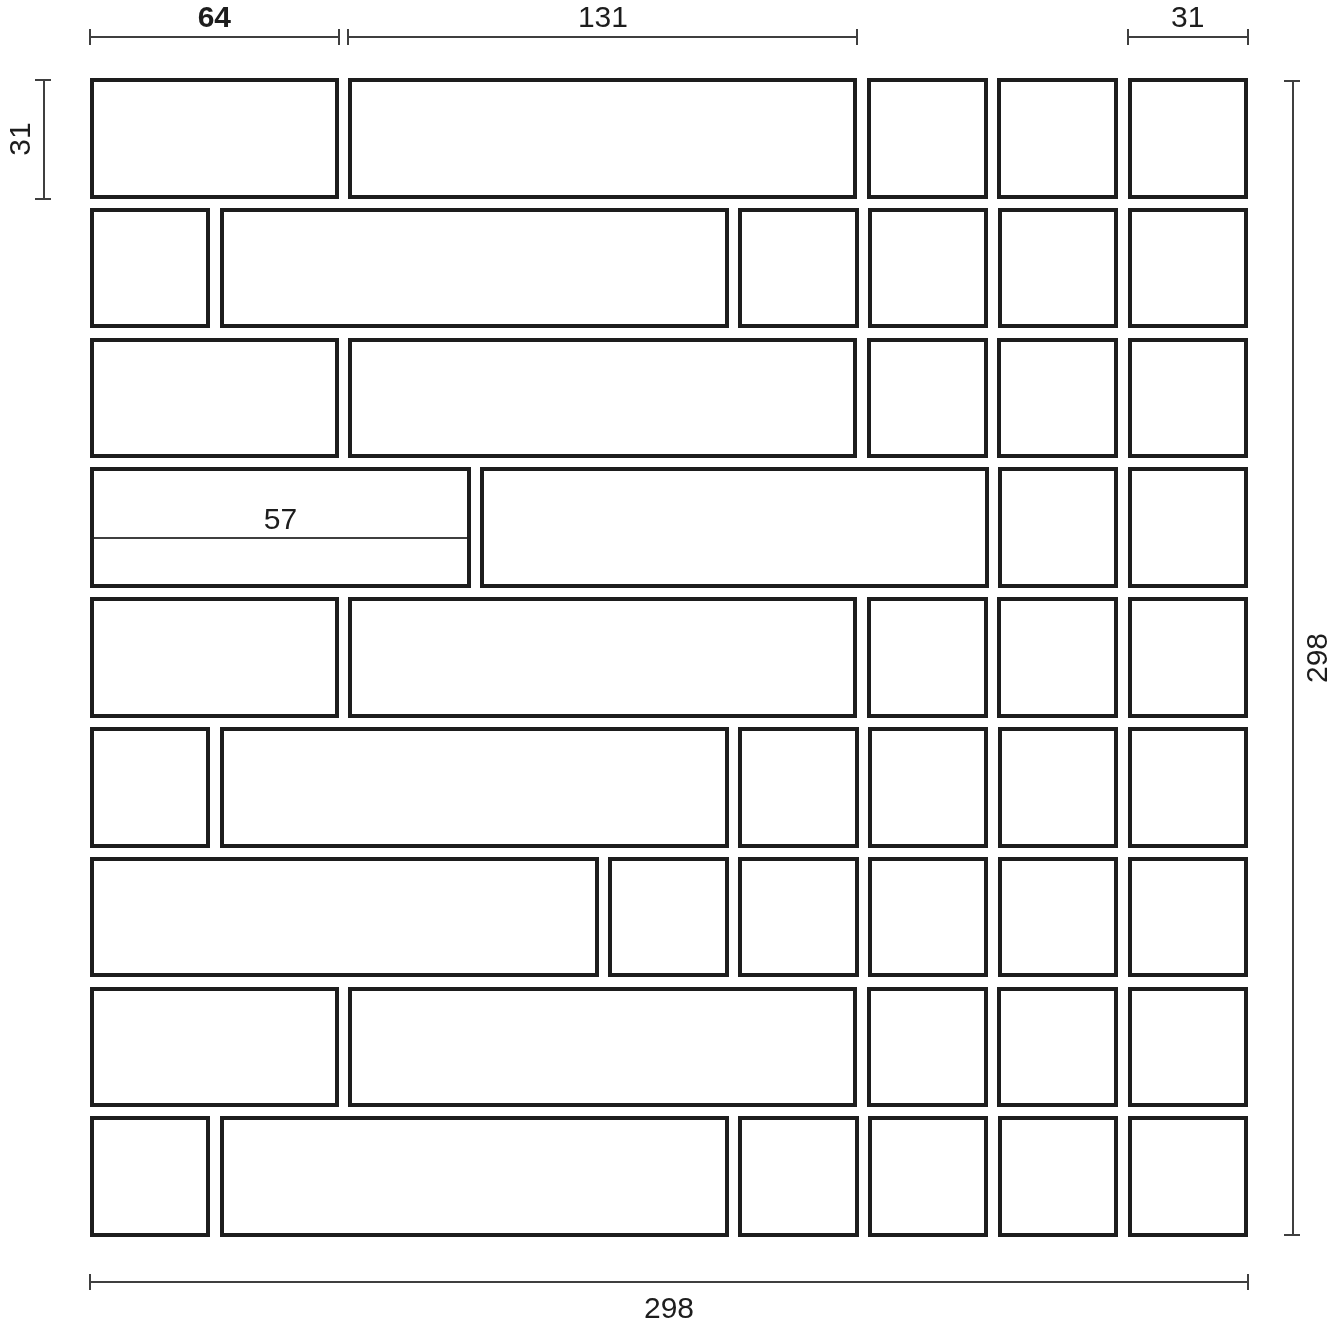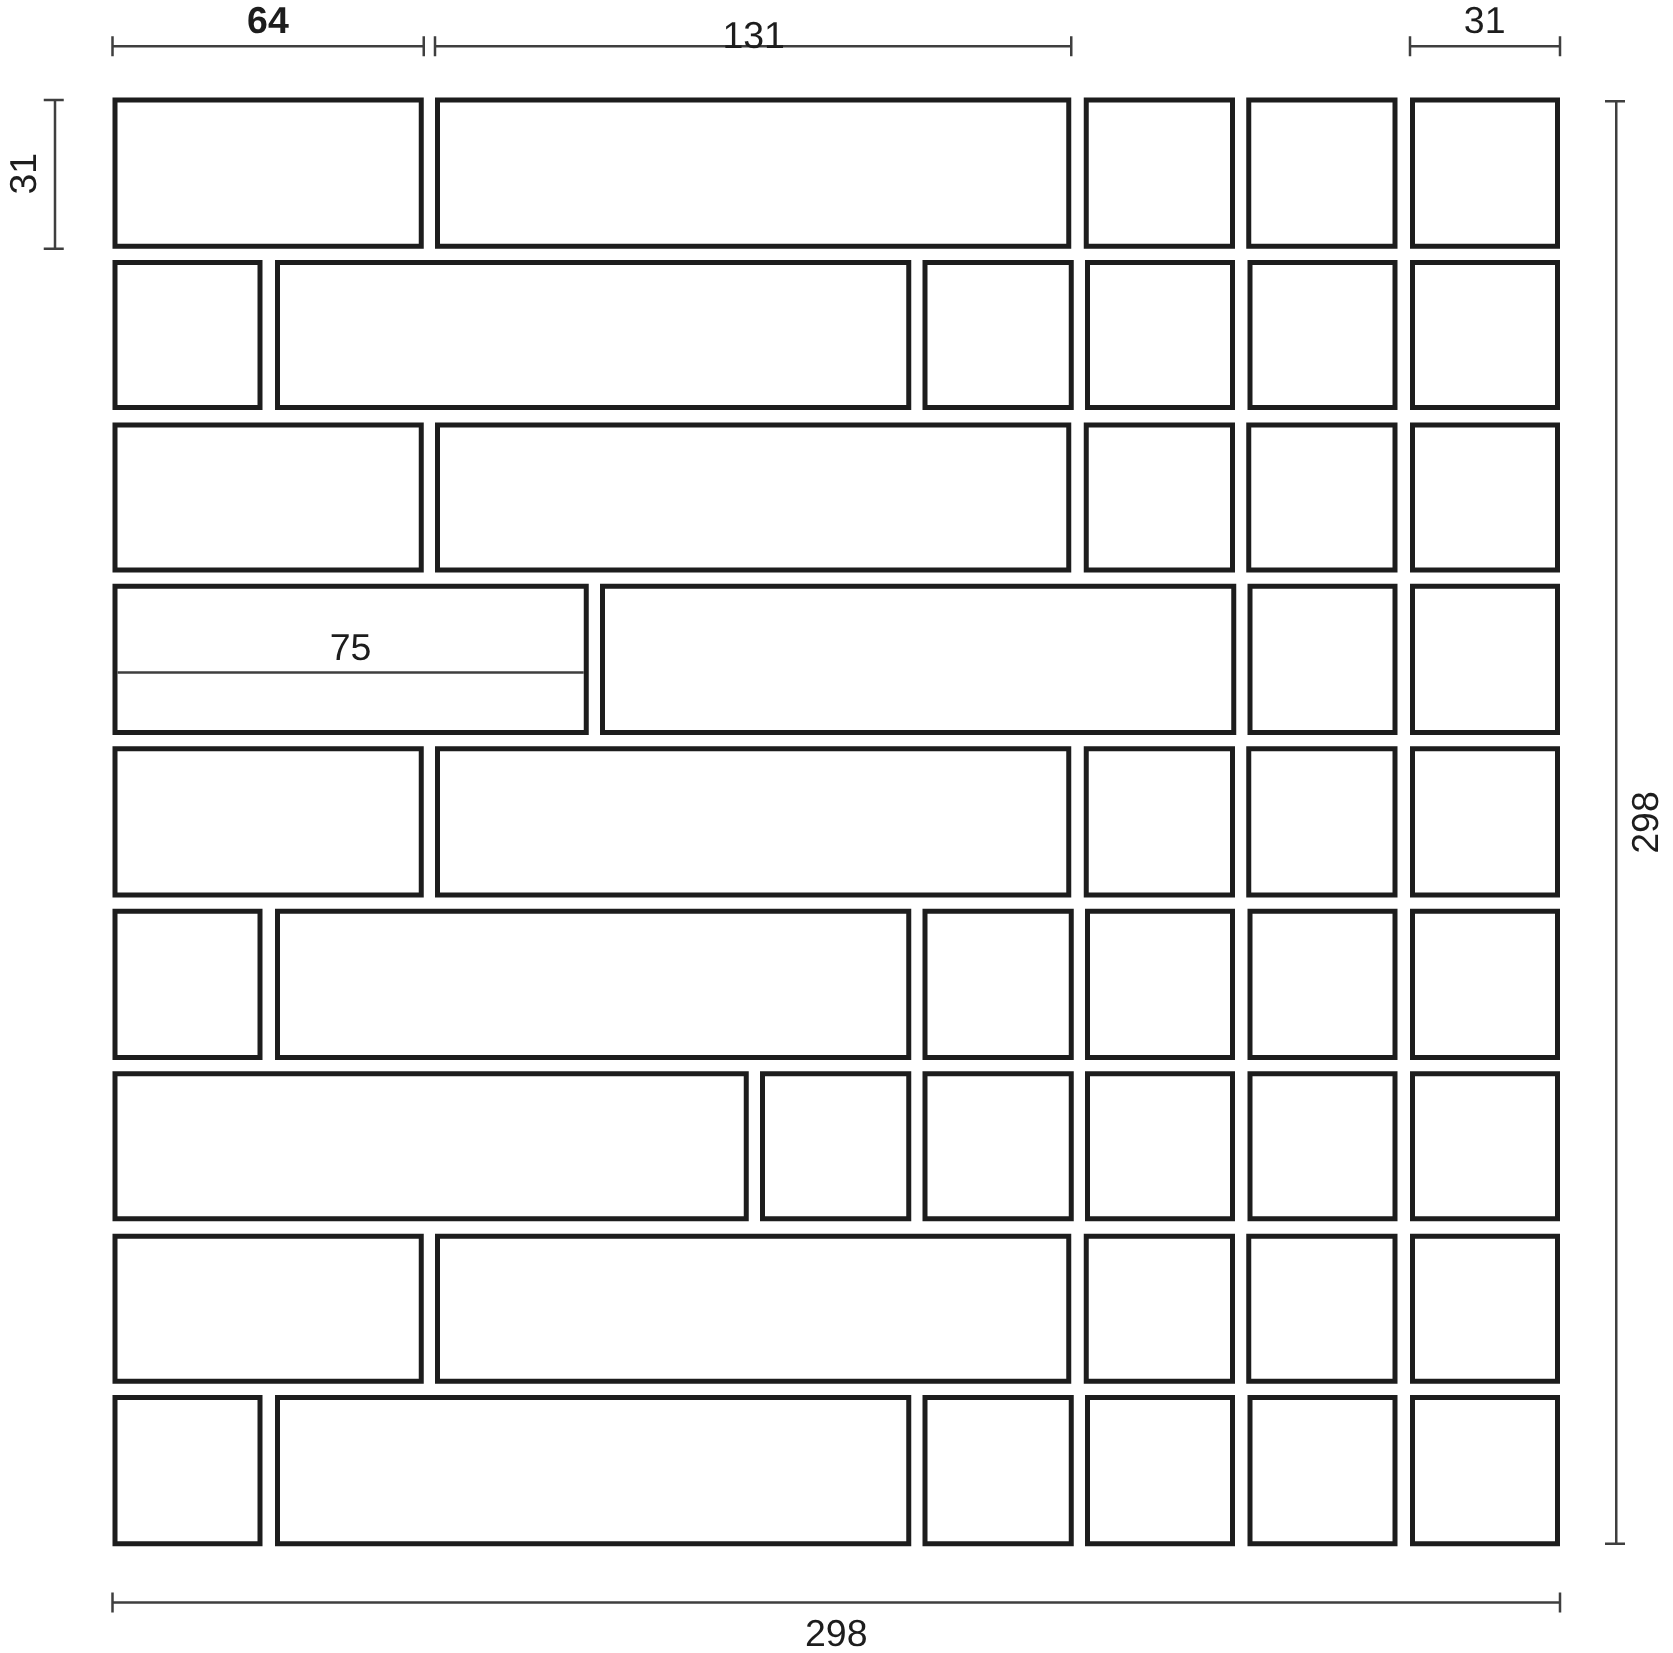--- a/index.html
+++ b/index.html
@@ -87,32 +87,32 @@
     <div class="tile" style="left: 867.958px; top: 1116.43px; width: 120.463px; height: 120.567px;"></div>
     <div class="tile" style="left: 997.748px; top: 1116.43px; width: 120.463px; height: 120.567px;"></div>
     <div class="tile" style="left: 1127.54px; top: 1116.43px; width: 120.463px; height: 120.567px;"></div>
     <div class="dim-line" style="left: 90px; top: 36px; width: 248.698px; height: 2px;"></div>
     <div class="dim-tick" style="left: 89px; top: 29px; width: 2px; height: 16px;"></div>
     <div class="dim-tick" style="left: 337.698px; top: 29px; width: 2px; height: 16px;"></div>
     <span class="dim-label h" style="left: 214.349px; top: 0px; font-weight: bold;">64</span>
     <div class="dim-line" style="left: 348.413px; top: 36px; width: 509.054px; height: 2px;"></div>
     <div class="dim-tick" style="left: 347.413px; top: 29px; width: 2px; height: 16px;"></div>
     <div class="dim-tick" style="left: 856.466px; top: 29px; width: 2px; height: 16px;"></div>
-    <span class="dim-label h" style="left: 602.94px; top: 12px;">131</span>
+    <span class="dim-label h" style="left: 602.94px; top: 0px;">131</span>
     <div class="dim-line" style="left: 1127.54px; top: 36px; width: 120.463px; height: 2px;"></div>
     <div class="dim-tick" style="left: 1126.54px; top: 29px; width: 2px; height: 16px;"></div>
     <div class="dim-tick" style="left: 1247px; top: 29px; width: 2px; height: 16px;"></div>
     <span class="dim-label h" style="left: 1187.77px; top: 0px;">31</span>
     <div class="dim-line" style="left: 90px; top: 1281px; width: 1158px; height: 2px;"></div>
     <div class="dim-tick" style="left: 89px; top: 1274px; width: 2px; height: 16px;"></div>
     <div class="dim-tick" style="left: 1247px; top: 1274px; width: 2px; height: 16px;"></div>
     <span class="dim-label h" style="left: 669px; top: 1291px;">298</span>
     <div class="dim-line" style="left: 43px; top: 80px; width: 2px; height: 118.567px;"></div>
     <div class="dim-tick" style="left: 35px; top: 79px; width: 16px; height: 2px;"></div>
     <div class="dim-tick" style="left: 35px; top: 197.567px; width: 16px; height: 2px;"></div>
     <span class="dim-label v" style="left: 20px; top: 139.284px;">31</span>
     <div class="dim-line" style="left: 1292px; top: 81px; width: 2px; height: 1154px;"></div>
     <div class="dim-tick" style="left: 1284px; top: 80px; width: 16px; height: 2px;"></div>
     <div class="dim-tick" style="left: 1284px; top: 1234px; width: 16px; height: 2px;"></div>
     <span class="dim-label v" style="left: 1317px; top: 658px;">298</span>
     <div class="dim-line" style="left: 94px; top: 536.944px; width: 372.819px; height: 2px;"></div>
-    <span class="dim-label h" style="left: 280.409px; top: 501.944px;">75</span>
+    <span class="dim-label h" style="left: 280.409px; top: 501.944px;">57</span>
   </div>
 
 </body></html>

